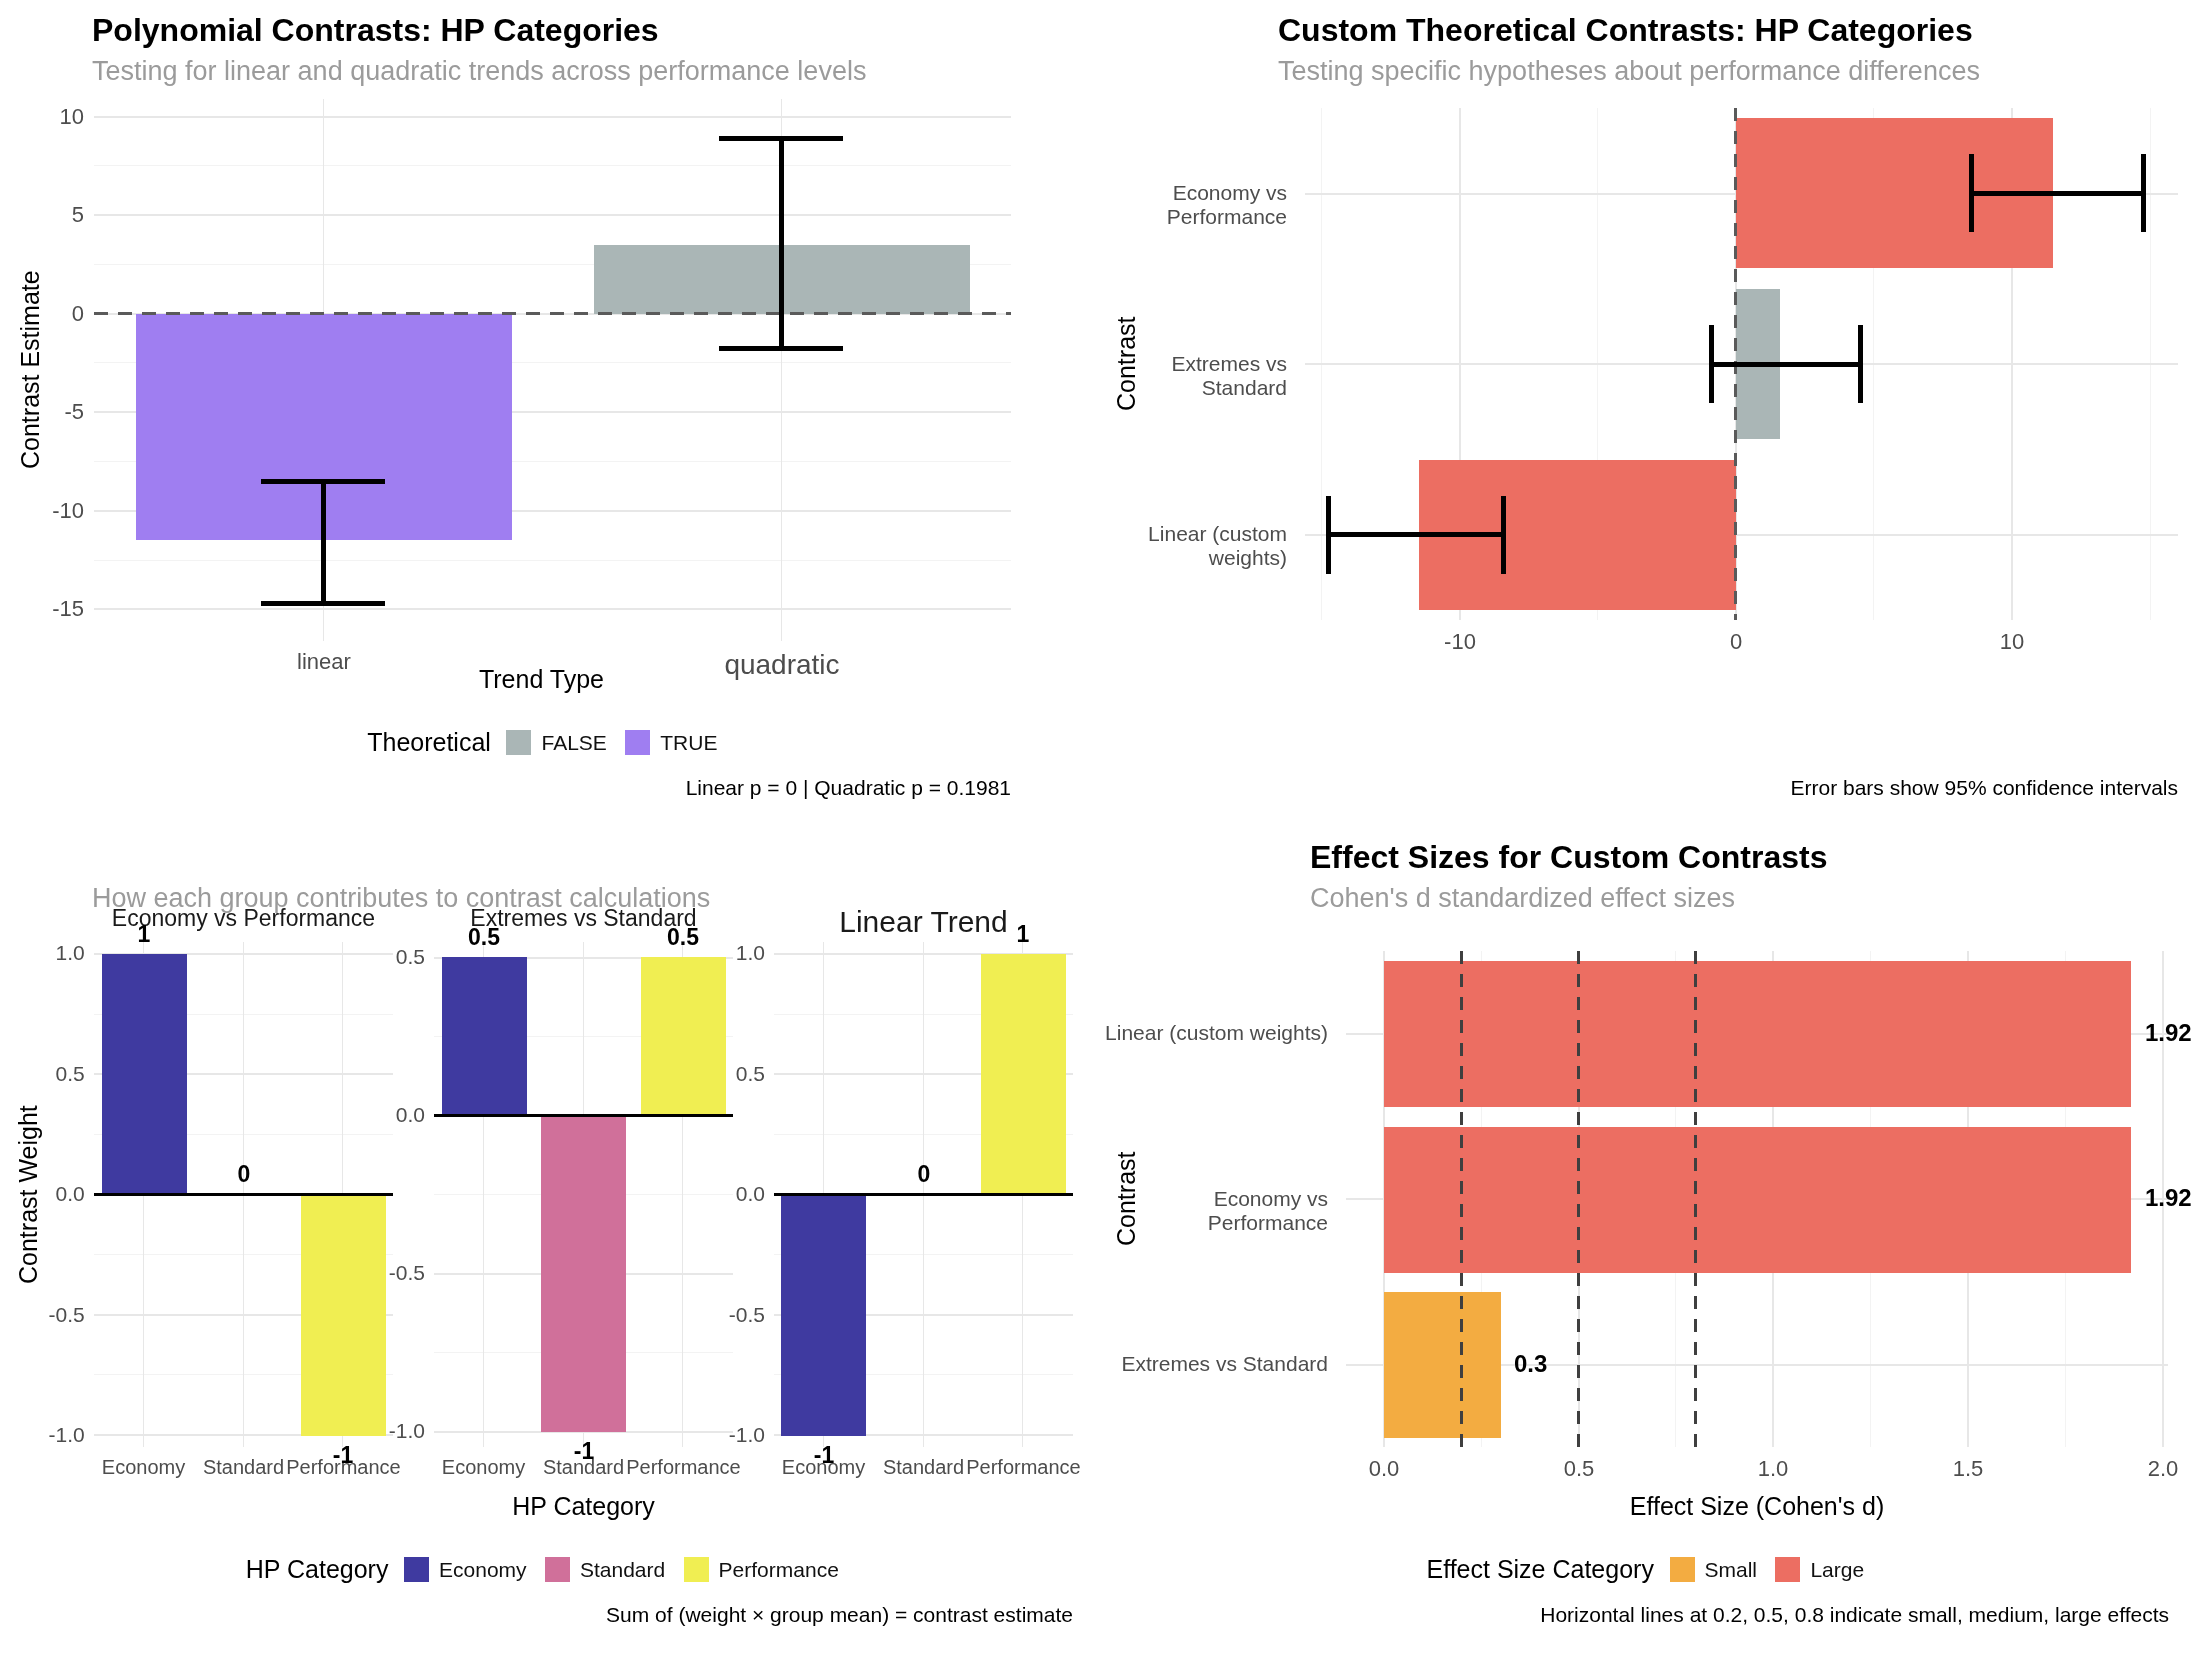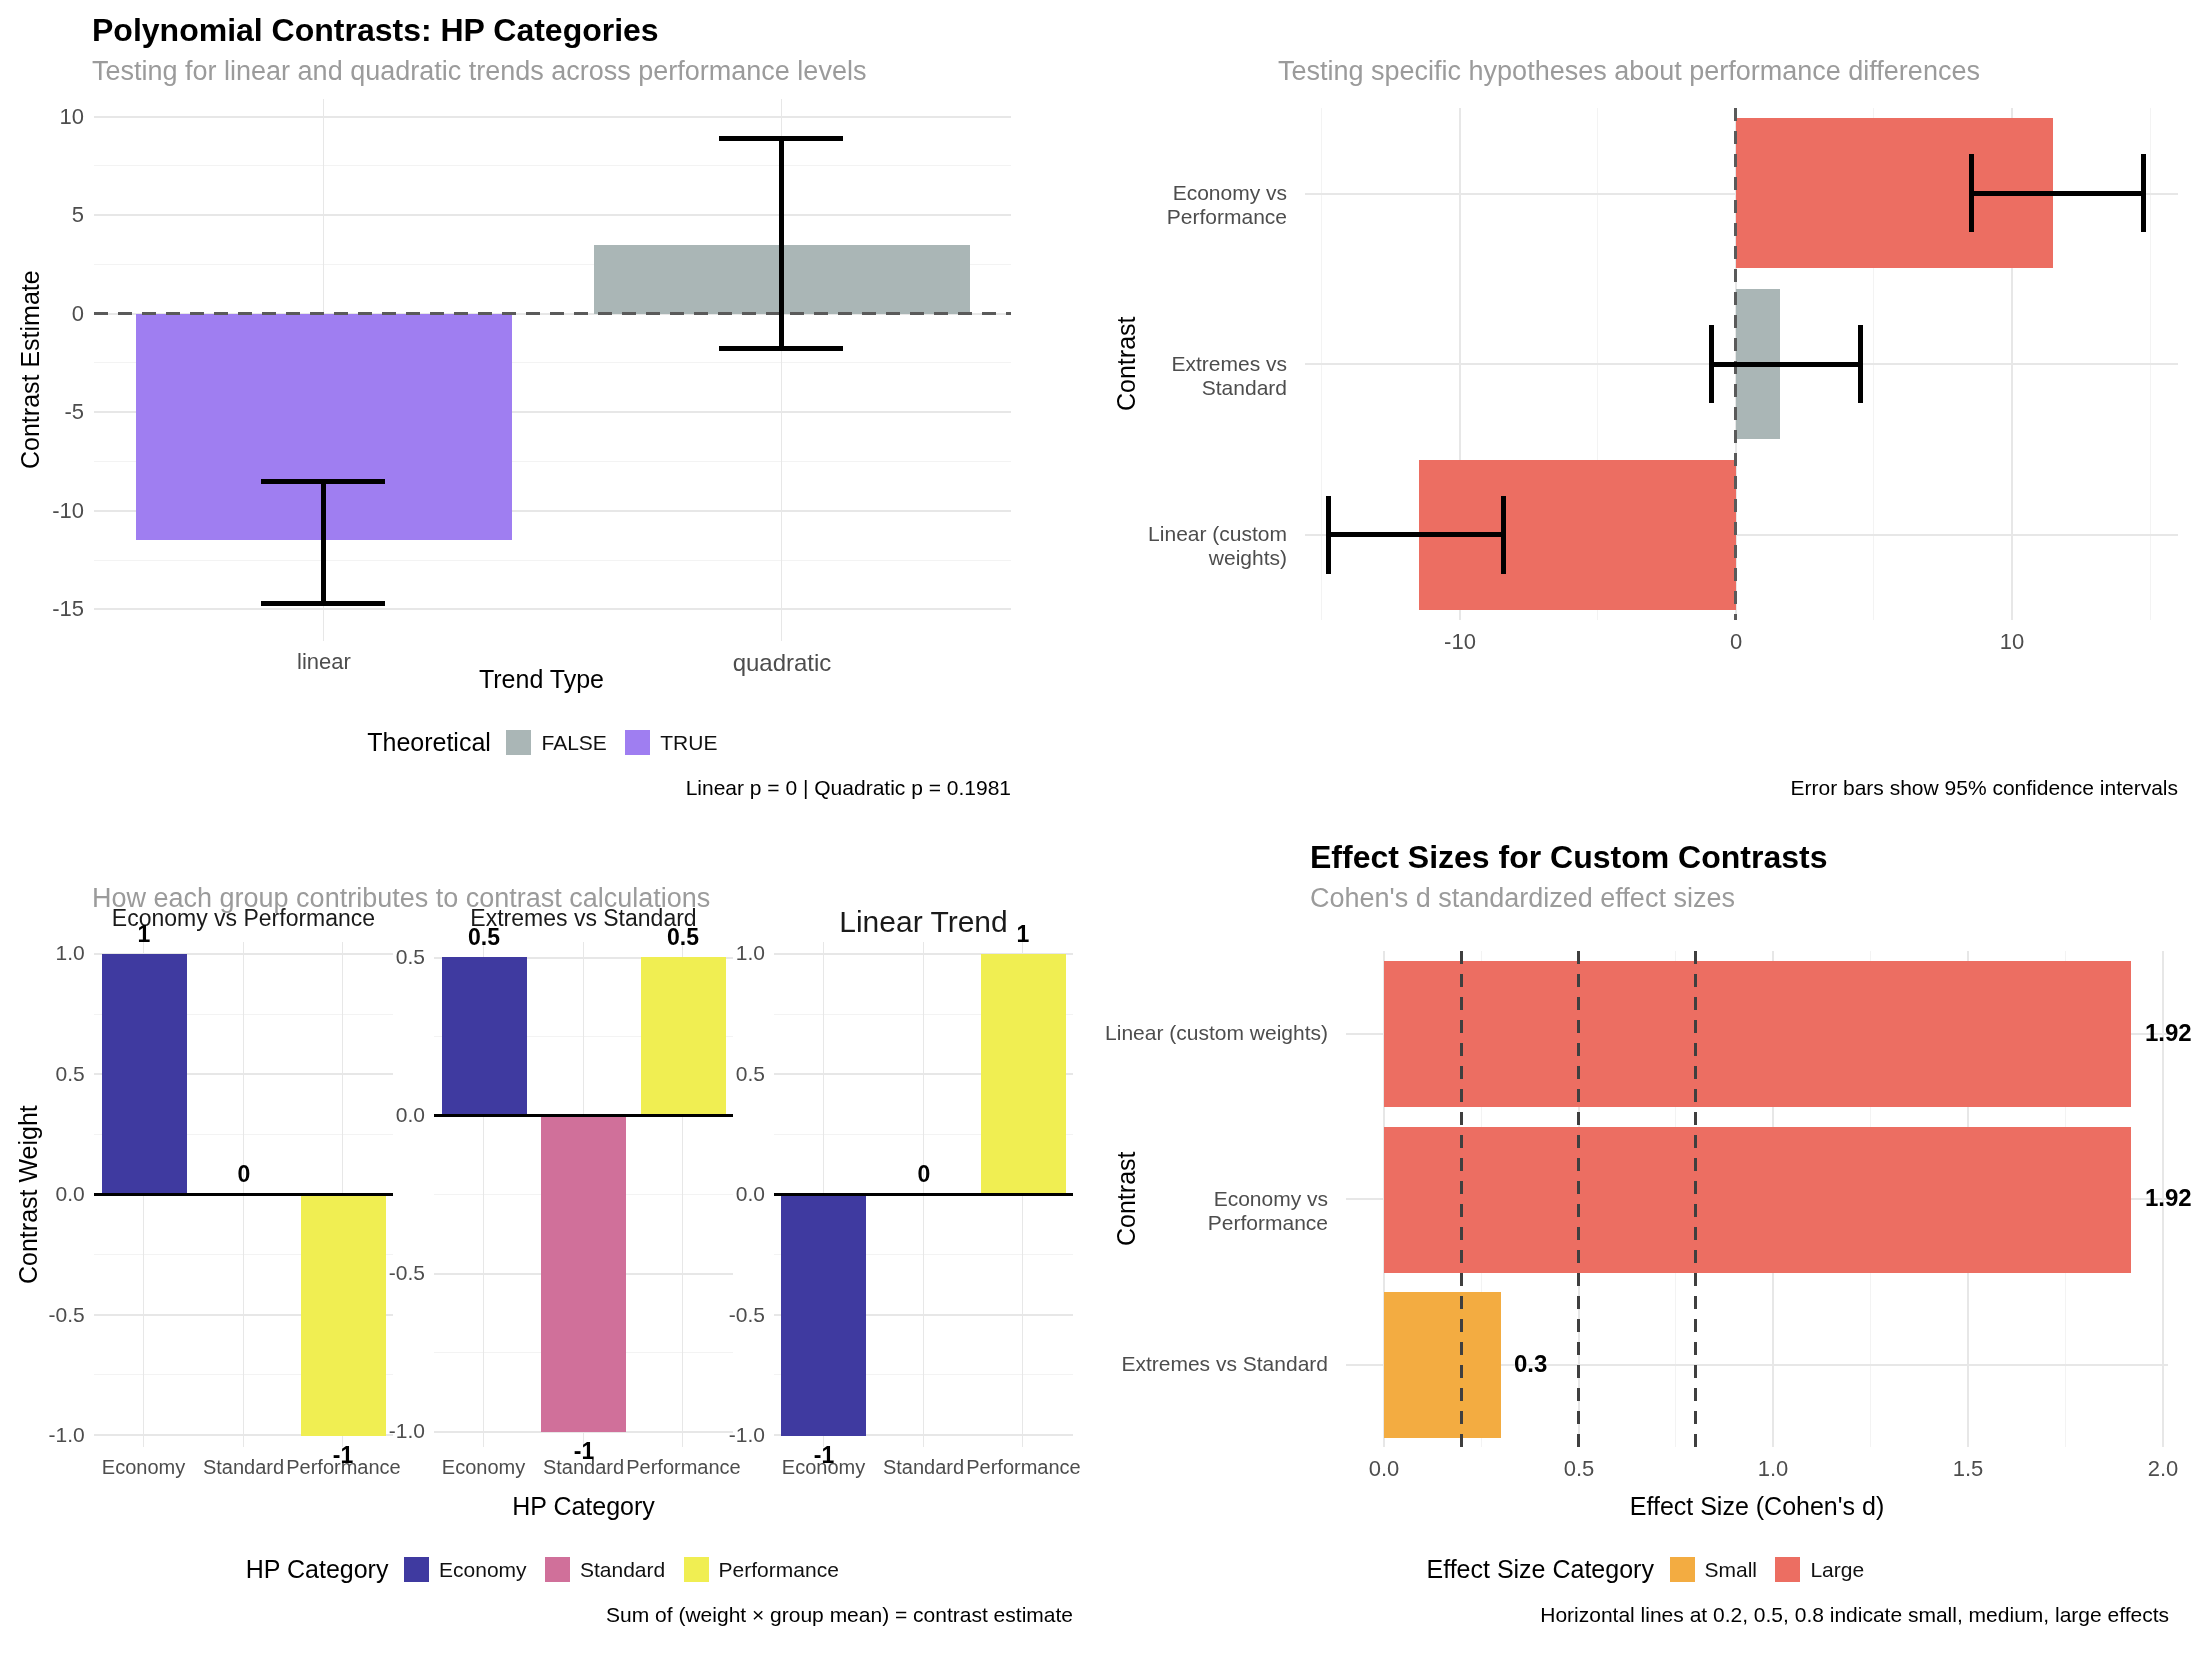--- a/index.html
+++ b/index.html
@@ -65,21 +65,21 @@
         <div style="position: absolute; left: 136px; width: 376px; top: 314px; height: 226px; background: rgb(159, 126, 241);"></div>
         <div style="position: absolute; left: 594px; width: 376px; top: 245px; height: 69px; background: rgb(170, 182, 182);"></div>
         <div style="position: absolute; left: 94px; width: 917px; top: 312px; height: 3.2px; background: repeating-linear-gradient(90deg, rgb(90, 90, 90) 0px, rgb(90, 90, 90) 13.8px, transparent 13.8px, transparent 24px);"></div>
         <div style="position: absolute; left: 321px; width: 5px; top: 481px; height: 122px; background: rgb(0, 0, 0);"></div>
         <div style="position: absolute; left: 261px; width: 124px; top: 479px; height: 5px; background: rgb(0, 0, 0);"></div>
         <div style="position: absolute; left: 261px; width: 124px; top: 601px; height: 5px; background: rgb(0, 0, 0);"></div>
         <div style="position: absolute; left: 779px; width: 5px; top: 138px; height: 211px; background: rgb(0, 0, 0);"></div>
         <div style="position: absolute; left: 719px; width: 124px; top: 136px; height: 5px; background: rgb(0, 0, 0);"></div>
         <div style="position: absolute; left: 719px; width: 124px; top: 346px; height: 5px; background: rgb(0, 0, 0);"></div>
         <div style="position: absolute; left: 209px; width: 230px; top: 649px; text-align: center; font-size: 22px; color: rgb(77, 77, 77);">linear</div>
-        <div style="position: absolute; left: 667px; width: 230px; top: 649px; text-align: center; font-size: 24px; color: rgb(77, 77, 77);">quadratic</div>
+        <div style="position: absolute; left: 667px; width: 230px; top: 649px; text-align: center; font-size: 28px; color: rgb(77, 77, 77);">quadratic</div>
       </div>
     <div class="title">Polynomial Contrasts: HP Categories</div>
     <div class="subtitle">Testing for linear and quadratic trends across performance levels</div>
     <div class="y-title">Contrast Estimate</div>
     <div class="x-title">Trend Type</div>
     <div class="legend">
       <span class="lt">Theoretical</span>
       <span class="sw" style="background: rgb(170, 182, 182);"></span>
       <span class="ll">FALSE</span>
       <span class="sw" style="background: rgb(159, 126, 241);"></span>
@@ -113,20 +113,21 @@
         <div style="position: absolute; left: 868px; width: 173px; top: 191px; height: 5px; background: rgb(0, 0, 0);"></div>
         <div style="position: absolute; left: 866px; width: 5px; top: 154px; height: 78px; background: rgb(0, 0, 0);"></div>
         <div style="position: absolute; left: 1038px; width: 5px; top: 154px; height: 78px; background: rgb(0, 0, 0);"></div>
         <div style="position: absolute; left: 608px; width: 149px; top: 362px; height: 5px; background: rgb(0, 0, 0);"></div>
         <div style="position: absolute; left: 606px; width: 5px; top: 325px; height: 78px; background: rgb(0, 0, 0);"></div>
         <div style="position: absolute; left: 755px; width: 5px; top: 325px; height: 78px; background: rgb(0, 0, 0);"></div>
         <div style="position: absolute; left: 226px; width: 176px; top: 532px; height: 5px; background: rgb(0, 0, 0);"></div>
         <div style="position: absolute; left: 223px; width: 5px; top: 496px; height: 78px; background: rgb(0, 0, 0);"></div>
         <div style="position: absolute; left: 398px; width: 5px; top: 496px; height: 78px; background: rgb(0, 0, 0);"></div>
       </div>
+    <div class="title">Custom Theoretical Contrasts: HP Categories</div>
     <div class="subtitle">Testing specific hypotheses about performance differences</div>
     <div class="y-title">Contrast</div>
     <div class="caption">Error bars show 95% confidence intervals</div>
   </section>
 
   <section class="panel p3">
     <div class="plot">
         <div style="position: absolute; left: 76px; width: 335px; top: 78px; text-align: center; font-size: 23px; color: rgb(26, 26, 26);">Economy vs Performance</div>
         <div style="position: absolute; left: 94px; width: 299px; top: 187px; height: 1.4px; background: rgb(243, 243, 243);"></div>
         <div style="position: absolute; left: 94px; width: 299px; top: 307px; height: 1.4px; background: rgb(243, 243, 243);"></div>

